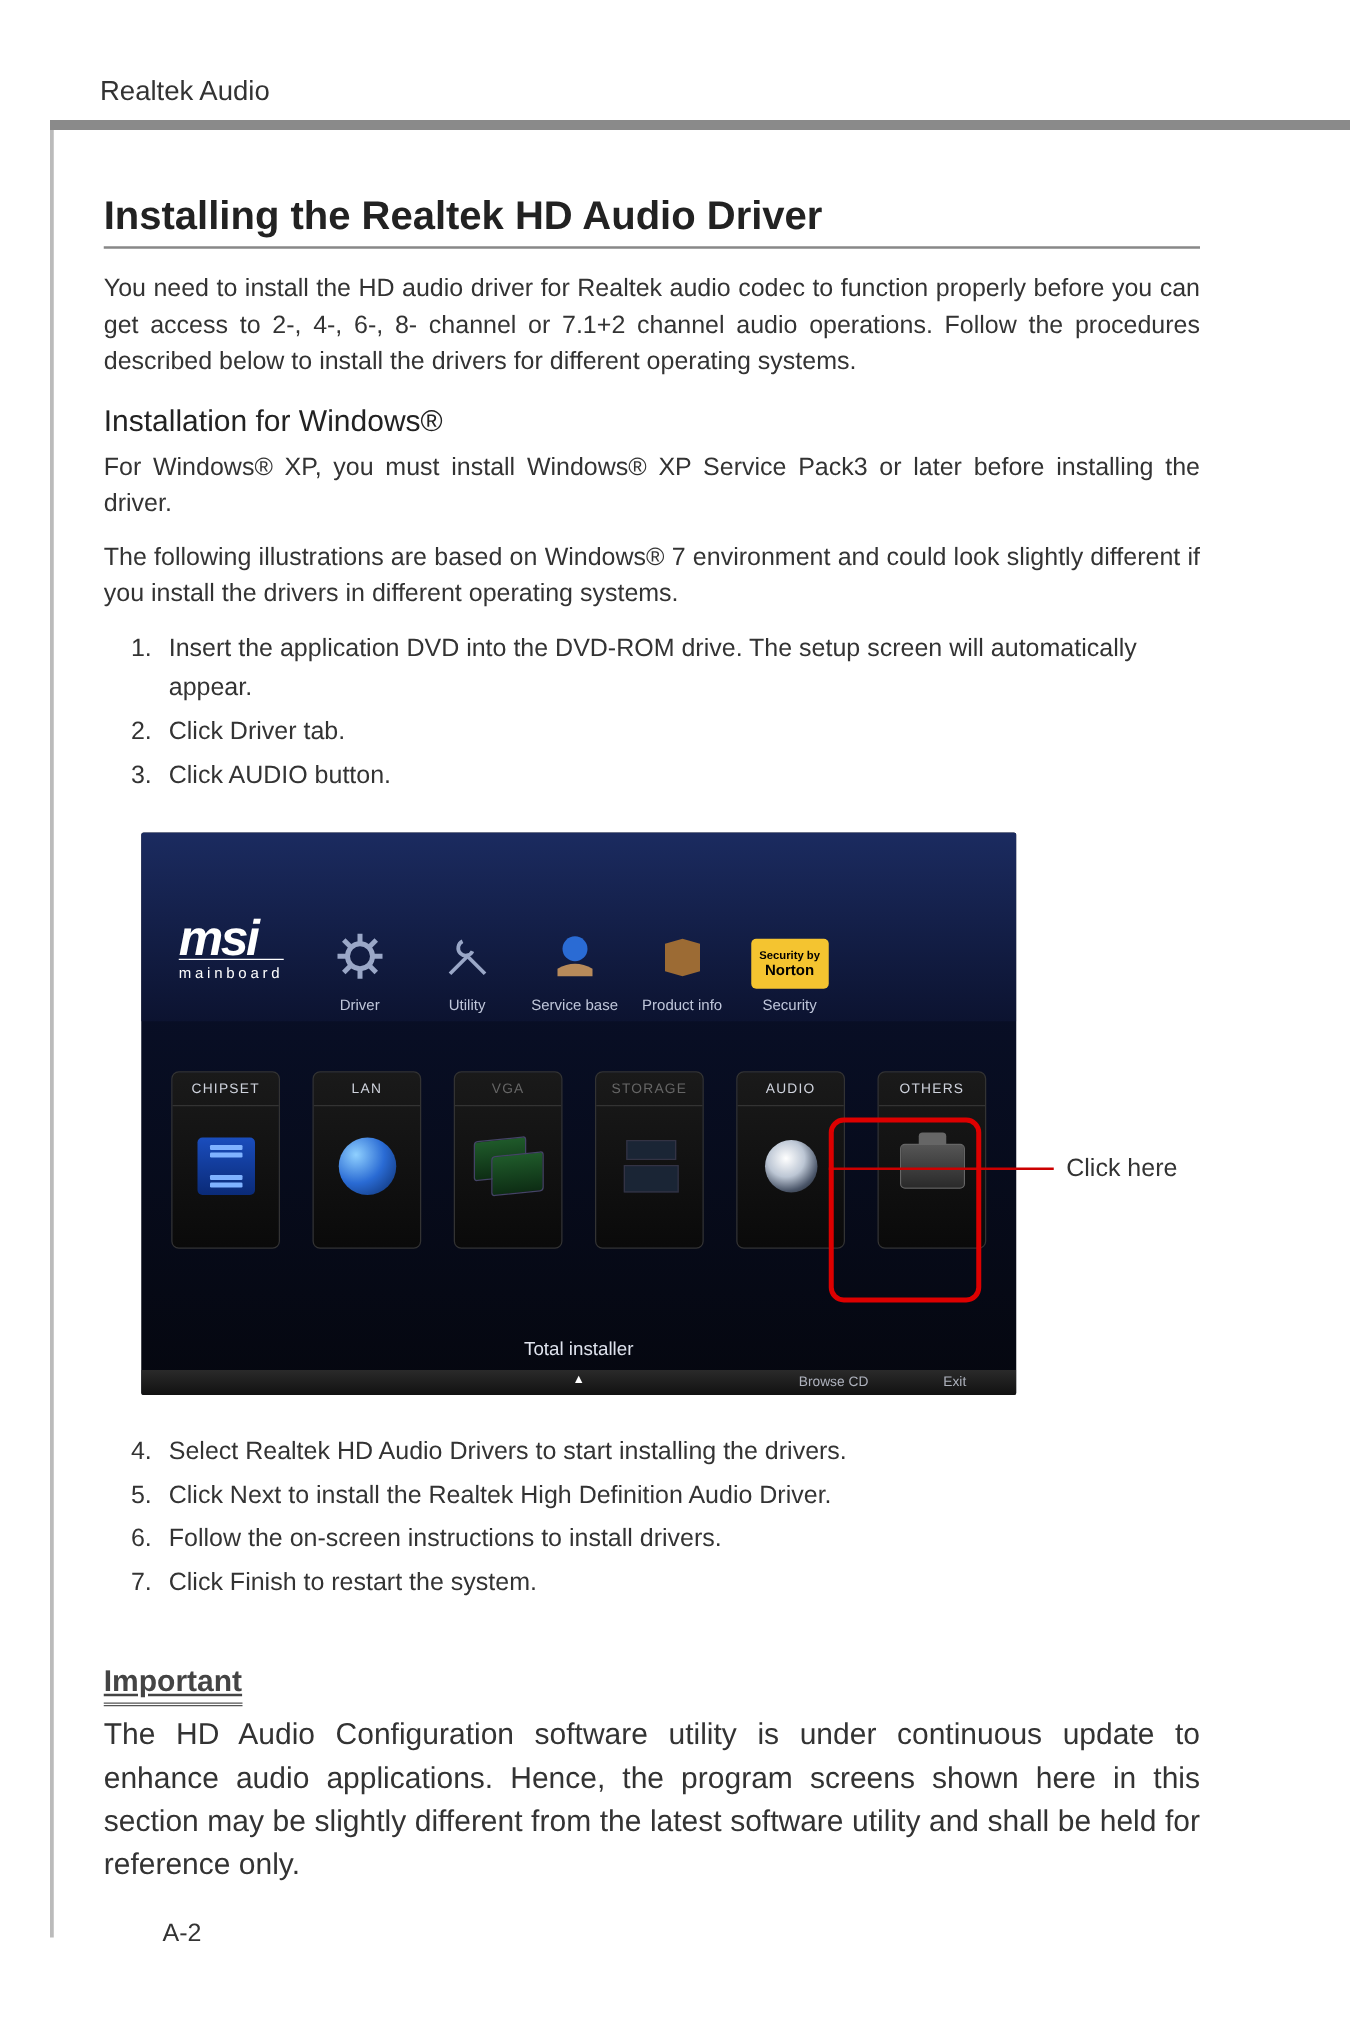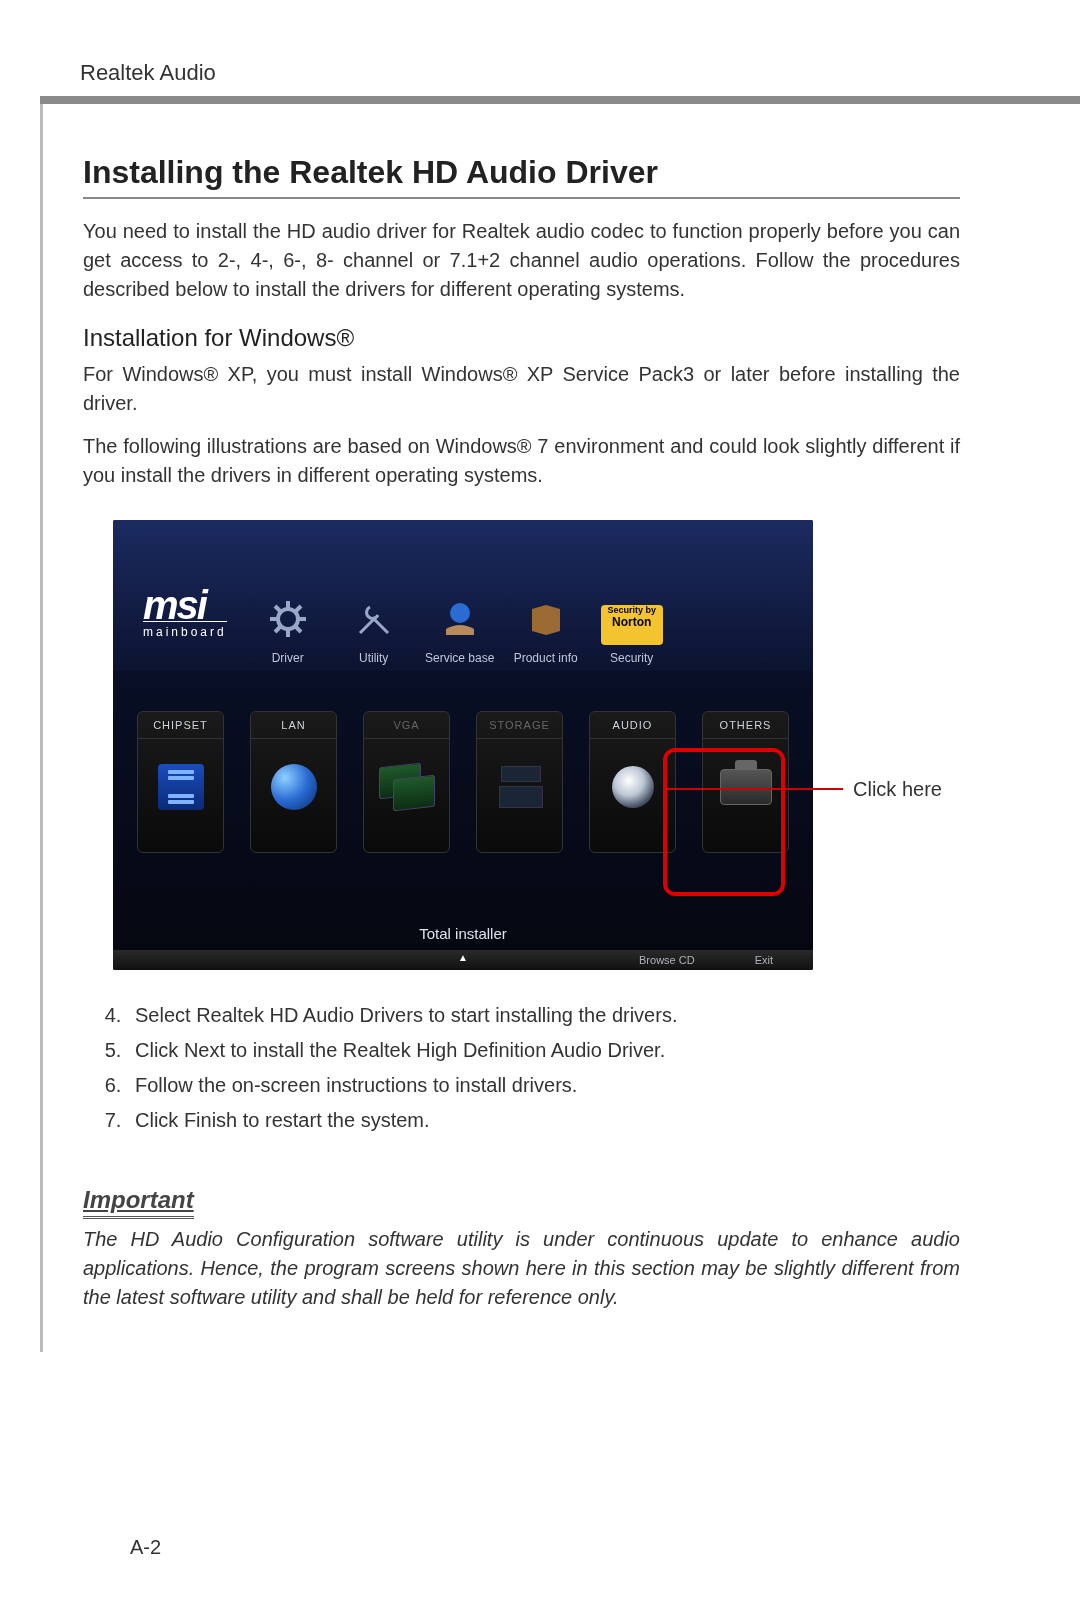--- a/index.html
+++ b/index.html
@@ -14,35 +14,35 @@
   ol li{padding-left:8px;margin:4px 0}
   .shot-wrap{position:relative;margin:30px 0 30px 30px}
   .shot{width:700px;height:450px;background:linear-gradient(#0a1230,#05070f);border-radius:2px;color:#ddd;font-family:Arial,sans-serif;overflow:hidden;position:relative}
   .top{height:145px;background:linear-gradient(#1b2b60,#0c1330);display:flex;align-items:flex-end;padding:0 10px 6px 30px;position:relative}
   .logo{color:#fff;margin-right:18px;padding-bottom:26px}
   .logo .m{font-style:italic;font-weight:900;font-size:40px;letter-spacing:-2px;line-height:0.8}
   .logo .sub{font-size:12px;letter-spacing:3px;border-top:1px solid #fff;padding-top:3px;margin-top:0}
   .ticon{width:86px;text-align:center;font-size:12px;color:#bfc6da}
   .ticon .ic{height:52px;display:flex;align-items:center;justify-content:center;margin-bottom:6px}
   .ticon svg{width:40px;height:40px}
-  .norton{width:62px;height:40px;background:#f4c430;border-radius:4px;color:#000;font-size:9px;font-weight:bold;display:flex;flex-direction:column;align-items:center;justify-content:flex-start;margin:0 auto 6px}
+  .norton{width:62px;height:40px;background:#f4c430;border-radius:4px;color:#000;font-size:9px;font-weight:bold;display:flex;flex-direction:column;align-items:center;justify-content:center;margin:0 auto 6px}
   .mid{display:flex;gap:26px;padding:40px 24px 0;justify-content:flex-end}
   .tile{width:100px;height:140px;background:linear-gradient(#1a1a1a,#0a0a0a);border:1px solid #333;border-radius:6px;text-align:center;position:relative}
   .tile .lbl{font-size:11px;color:#cfd3dd;border-bottom:1px solid #333;padding:7px 0;letter-spacing:1px}
   .tile.dim .lbl{color:#666}
   .tile .timg{height:96px;display:flex;align-items:center;justify-content:center}
   .bot{position:absolute;bottom:0;left:0;right:0;text-align:center}
   .bot .ti{color:#dfe3ee;font-size:15px;margin-bottom:8px}
   .bot .bar{height:20px;background:linear-gradient(#2a2a2a,#111);display:flex;justify-content:flex-end;align-items:center;gap:60px;padding-right:40px;font-size:11px;color:#aeb2bd;position:relative}
   .bot .tri{position:absolute;left:50%;top:2px;transform:translateX(-50%);color:#fff;font-size:10px}
   .callout-line{position:absolute;top:268px;left:550px;width:180px;height:4px;border-top:2px solid #c00}
   .callout-line::before{content:"";position:absolute;left:0;top:-42px;width:122px;height:148px;border:4px solid #d00;border-radius:12px;box-sizing:border-box}
   .callout-text{position:absolute;top:258px;left:740px;font-size:20px;color:#333;white-space:nowrap}
-  .important{font-style:italic;font-weight:bold;font-size:24px;color:#444;text-shadow:-1px -1px 0 #fff,1px -1px 0 #fff,-1px 1px 0 #fff,1px 1px 0 #fff;text-decoration:underline;border-bottom:3px double #555;display:inline-block;margin:30px 0 6px 0;padding-bottom:2px}
-  .note{font-style:italic;font-size:20px;line-height:1.45;color:#333;text-align:justify}
+  .important{font-weight:bold;font-size:24px;color:#444;text-shadow:-1px -1px 0 #fff,1px -1px 0 #fff,-1px 1px 0 #fff,1px 1px 0 #fff;text-decoration:underline;border-bottom:3px double #555;display:inline-block;margin:30px 0 6px 0;padding-bottom:2px}
+  .note{font-size:24px;line-height:1.45;color:#333;text-align:justify}
   .pg{position:absolute;bottom:60px;left:130px;font-size:20px;color:#333}
   
   .chip{width:46px;height:46px;background:linear-gradient(#1a4dbd,#0a2a77);border-radius:4px;position:relative}
   .chip::before,.chip::after{content:"";position:absolute;left:10px;right:10px;height:4px;background:#7fb2ff;border-radius:1px}
   .chip::before{top:6px;box-shadow:0 6px 0 #7fb2ff}
   .chip::after{bottom:6px;box-shadow:0 -6px 0 #7fb2ff}
   .cards{width:56px;height:44px;position:relative}
   .cards::before,.cards::after{content:"";position:absolute;width:40px;height:30px;background:linear-gradient(#1f5a2a,#0d2d14);border:1px solid #446;border-radius:3px}
   .cards::before{left:0;top:0;transform:skewY(-6deg)}
   .cards::after{left:14px;top:12px;transform:skewY(-6deg)}
@@ -62,20 +62,25 @@
   <div class="hbar"></div>
 
   <div class="content">
     <h1>Installing the Realtek HD Audio Driver</h1>
     <p>You need to install the HD audio driver for Realtek audio codec to function properly before you can get access to 2-, 4-, 6-, 8- channel or 7.1+2 channel audio operations. Follow the procedures described below to install the drivers for different operating systems.</p>
 
     <h2>Installation for Windows®</h2>
     <p>For Windows® XP, you must install Windows® XP Service Pack3 or later before installing the driver.</p>
     <p>The following illustrations are based on Windows® 7 environment and could look slightly different if you install the drivers in different operating systems.</p>
 
+    <ol>
+      <li>Insert the application DVD into the DVD-ROM drive. The setup screen will automatically appear.</li>
+      <li>Click Driver tab.</li>
+      <li>Click AUDIO button.</li>
+    </ol>
 
     <div class="shot-wrap">
       <div class="shot">
         <div class="top">
           <div class="logo">
             <div class="m">msi</div>
             <div class="sub">mainboard</div>
           </div>
           <div class="ticon">
             <div class="ic">

